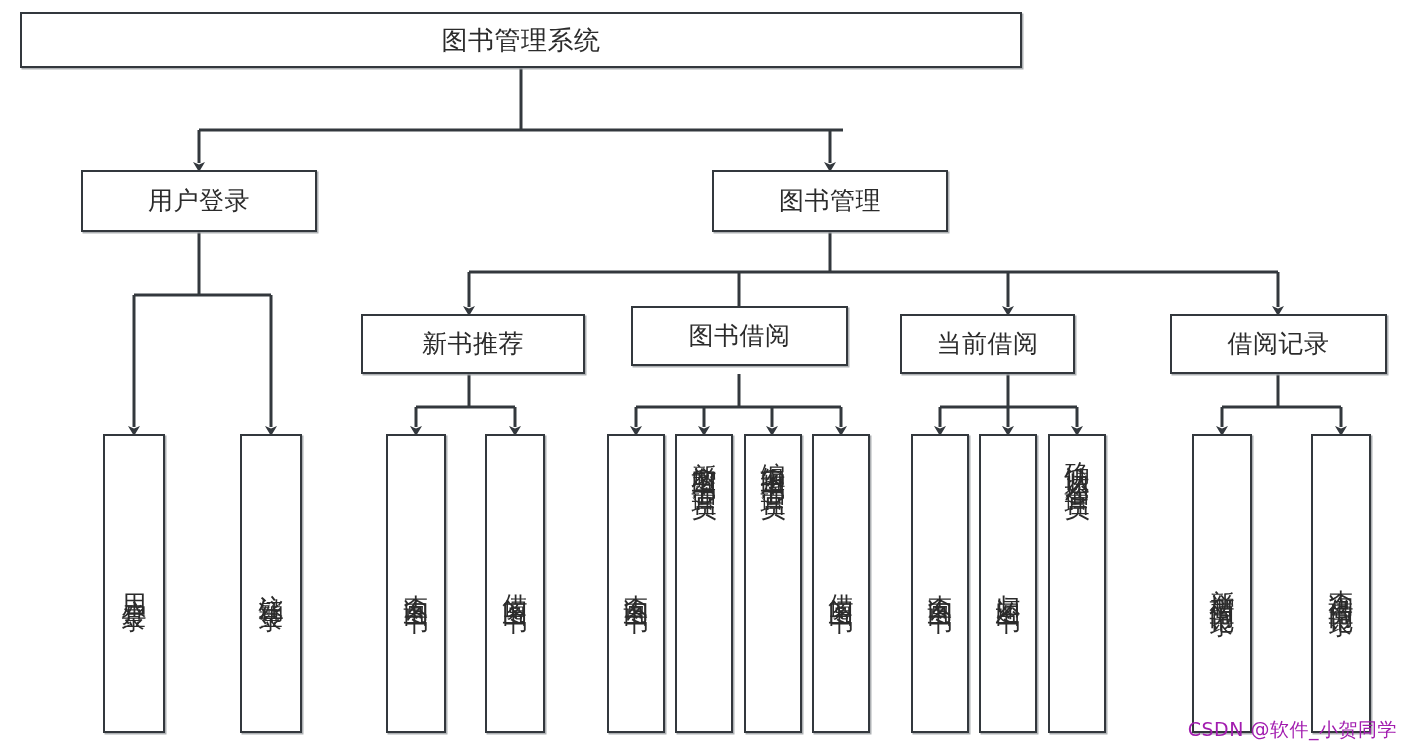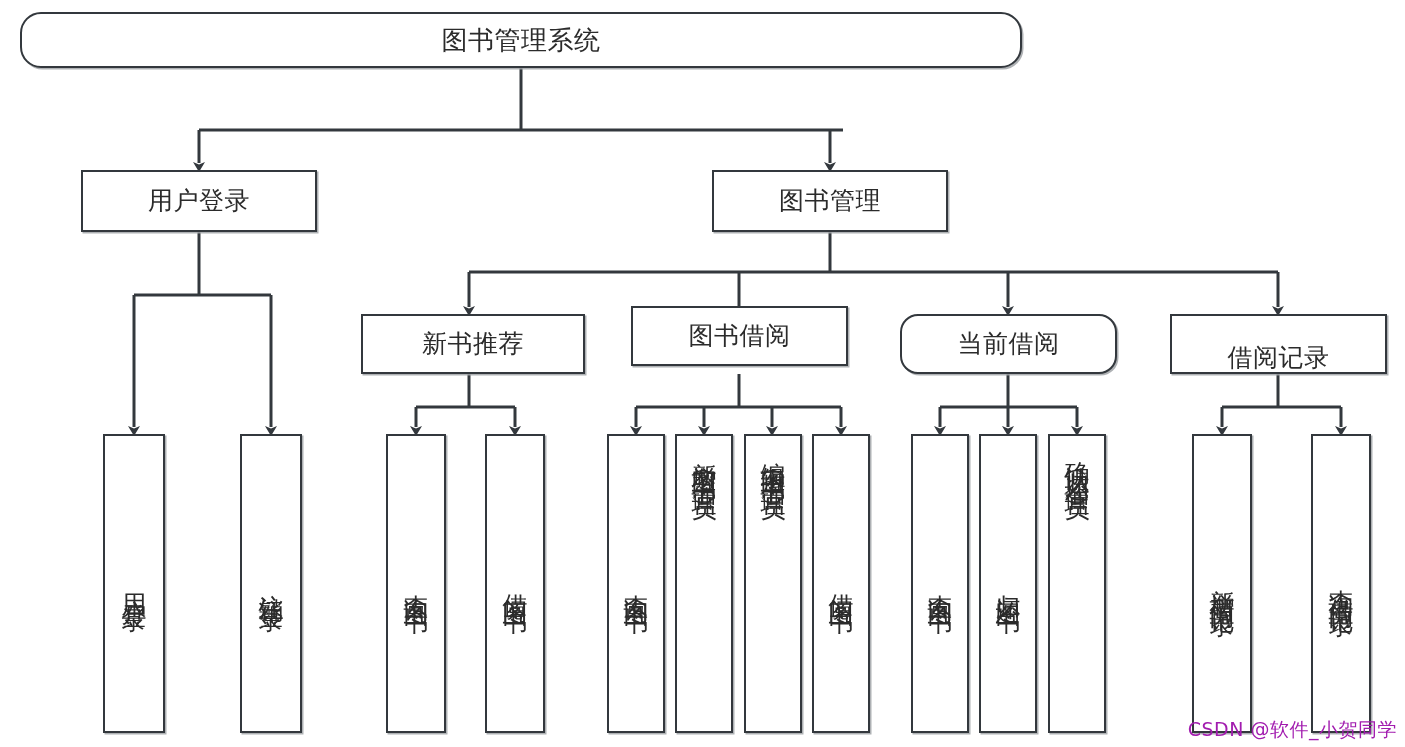--- a/index.html
+++ b/index.html
@@ -129,41 +129,41 @@
       <path d="M1008,407 L1008,427" marker-end="url(#arrow)"></path>
       <path d="M1077,407 L1077,427" marker-end="url(#arrow)"></path>
 
       <path d="M1278,374 L1278,407"></path>
       <path d="M1222,407 L1341,407"></path>
       <path d="M1222,407 L1222,427" marker-end="url(#arrow)"></path>
       <path d="M1341,407 L1341,427" marker-end="url(#arrow)"></path>
     </g>
   </svg>
 
-  <div class="node horiz root" style="left:20px; top:12px; width:1002px; height:56px;border-radius:21px;">
+  <div class="node horiz root" style="left:20px; top:12px; width:1002px; height:56px;">
     <span class="node-label">图书管理系统</span>
   </div>
 
   <div class="node horiz" style="left:81px; top:170px; width:236px; height:62px;">
     <span class="node-label">用户登录</span>
   </div>
   <div class="node horiz" style="left:712px; top:170px; width:236px; height:62px;justify-content:center;">
     <span class="node-label">图书管理</span>
   </div>
 
   <div class="node horiz" style="left:361px; top:314px; width:224px; height:60px;">
     <span class="node-label">新书推荐</span>
   </div>
   <div class="node horiz" style="left:631px; top:306px; width:217px; height:60px;">
     <span class="node-label">图书借阅</span>
   </div>
-  <div class="node horiz" style="left:900px; top:314px; width:217px; height:60px;border-radius:18px;">
+  <div class="node horiz" style="left:900px; top:314px; width:175px; height:60px;">
     <span class="node-label">当前借阅</span>
   </div>
-  <div class="node horiz" style="left:1170px; top:314px; width:217px; height:60px;align-items:flex-end;">
+  <div class="node horiz" style="left:1170px; top:314px; width:217px; height:60px;">
     <span class="node-label">借阅记录</span>
   </div>
 
   <div class="node vert center-v" style="left:103px; top:434px; width:62px; height:299px;">
     <span class="node-label">用户登录</span>
   </div>
   <div class="node vert center-v" style="left:240px; top:434px; width:62px; height:299px;">
     <span class="node-label">注销登录</span>
   </div>
 

